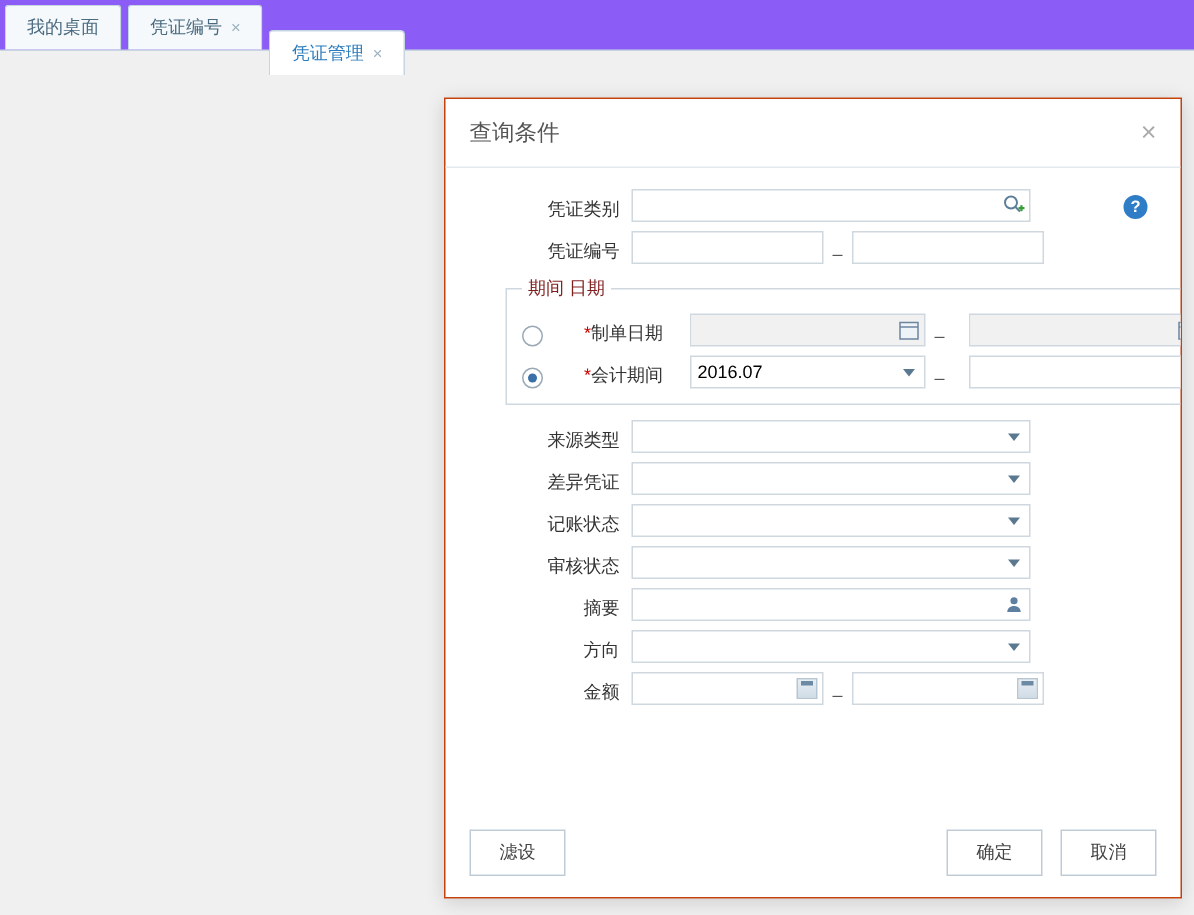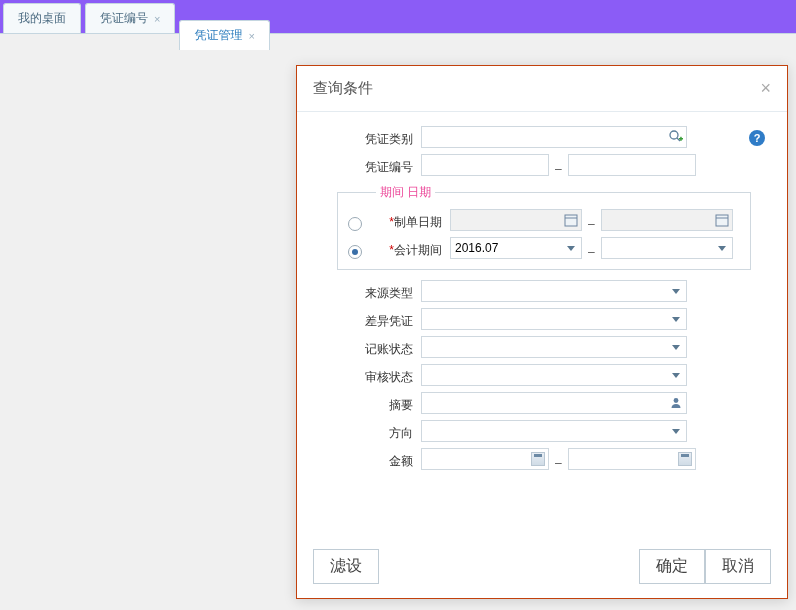--- a/index.html
+++ b/index.html
@@ -95,29 +95,29 @@
   display: flex;
   align-items: center;
   justify-content: center;
   cursor: pointer;
 }
 .dialog-footer {
   padding: 10px 16px 14px;
   display: flex;
   justify-content: space-between;
 }
-.footer-right { display: flex; }
+.footer-right { display: flex; gap: 12px; }
 .btn {
   min-width: 64px;
   padding: 6px 16px;
   border: 1px solid #c0ccd5;
   background: #fff;
   color: #444;
   cursor: pointer;
-  font-size: 16px;
+  font-size: 12px;
 }
 
 
 .form-rows { }
 .row {
   display: flex;
   align-items: flex-end;
   margin-bottom: 6px;
 }
 .label {
@@ -127,21 +127,21 @@
   color: #333;
 }
 .req { color: #c00; }
 .field {
   border: 1px solid #cfd8df;
   height: 22px;
   background: #fff;
   position: relative;
 }
 .field.long { width: 266px; }
-.field.mid { width: 132px; }
+.field.mid { width: 157px; margin-left: 10px; }
 .field.mid2 { width: 128px; }
 .field input {
   border: none;
   outline: none;
   width: 100%;
   height: 100%;
   padding: 2px 20px 2px 4px;
   font-size: 12px;
   background: transparent;
 }
@@ -170,21 +170,21 @@
 .icon-calc { background: linear-gradient(#e8eef4,#d0dce6); border:1px solid #b8c6d2; width:14px; height:14px; }
 .icon-calc::after { content:""; display:block; width:8px; height:3px; background:#6d8aa5; margin:1px auto 0; }
 
 
 .fs {
   border: 1px solid #cfd8df;
   margin: 8px 0 10px 22px;
   padding: 8px 10px 10px;
   width: 414px;
 }
-.fs legend { padding: 0 4px; color: #ec4899; margin-left: 28px; }
+.fs legend { padding: 0 4px; color: #7f1d1d; }
 .fs .row { margin-bottom: 6px; }
 .fs .label { width: 82px; }
 .radio {
   width: 14px; height: 14px;
   border: 1px solid #9aa9b5;
   border-radius: 50%;
   margin-right: 6px;
   display: inline-flex;
   align-items: center;
   justify-content: center;

